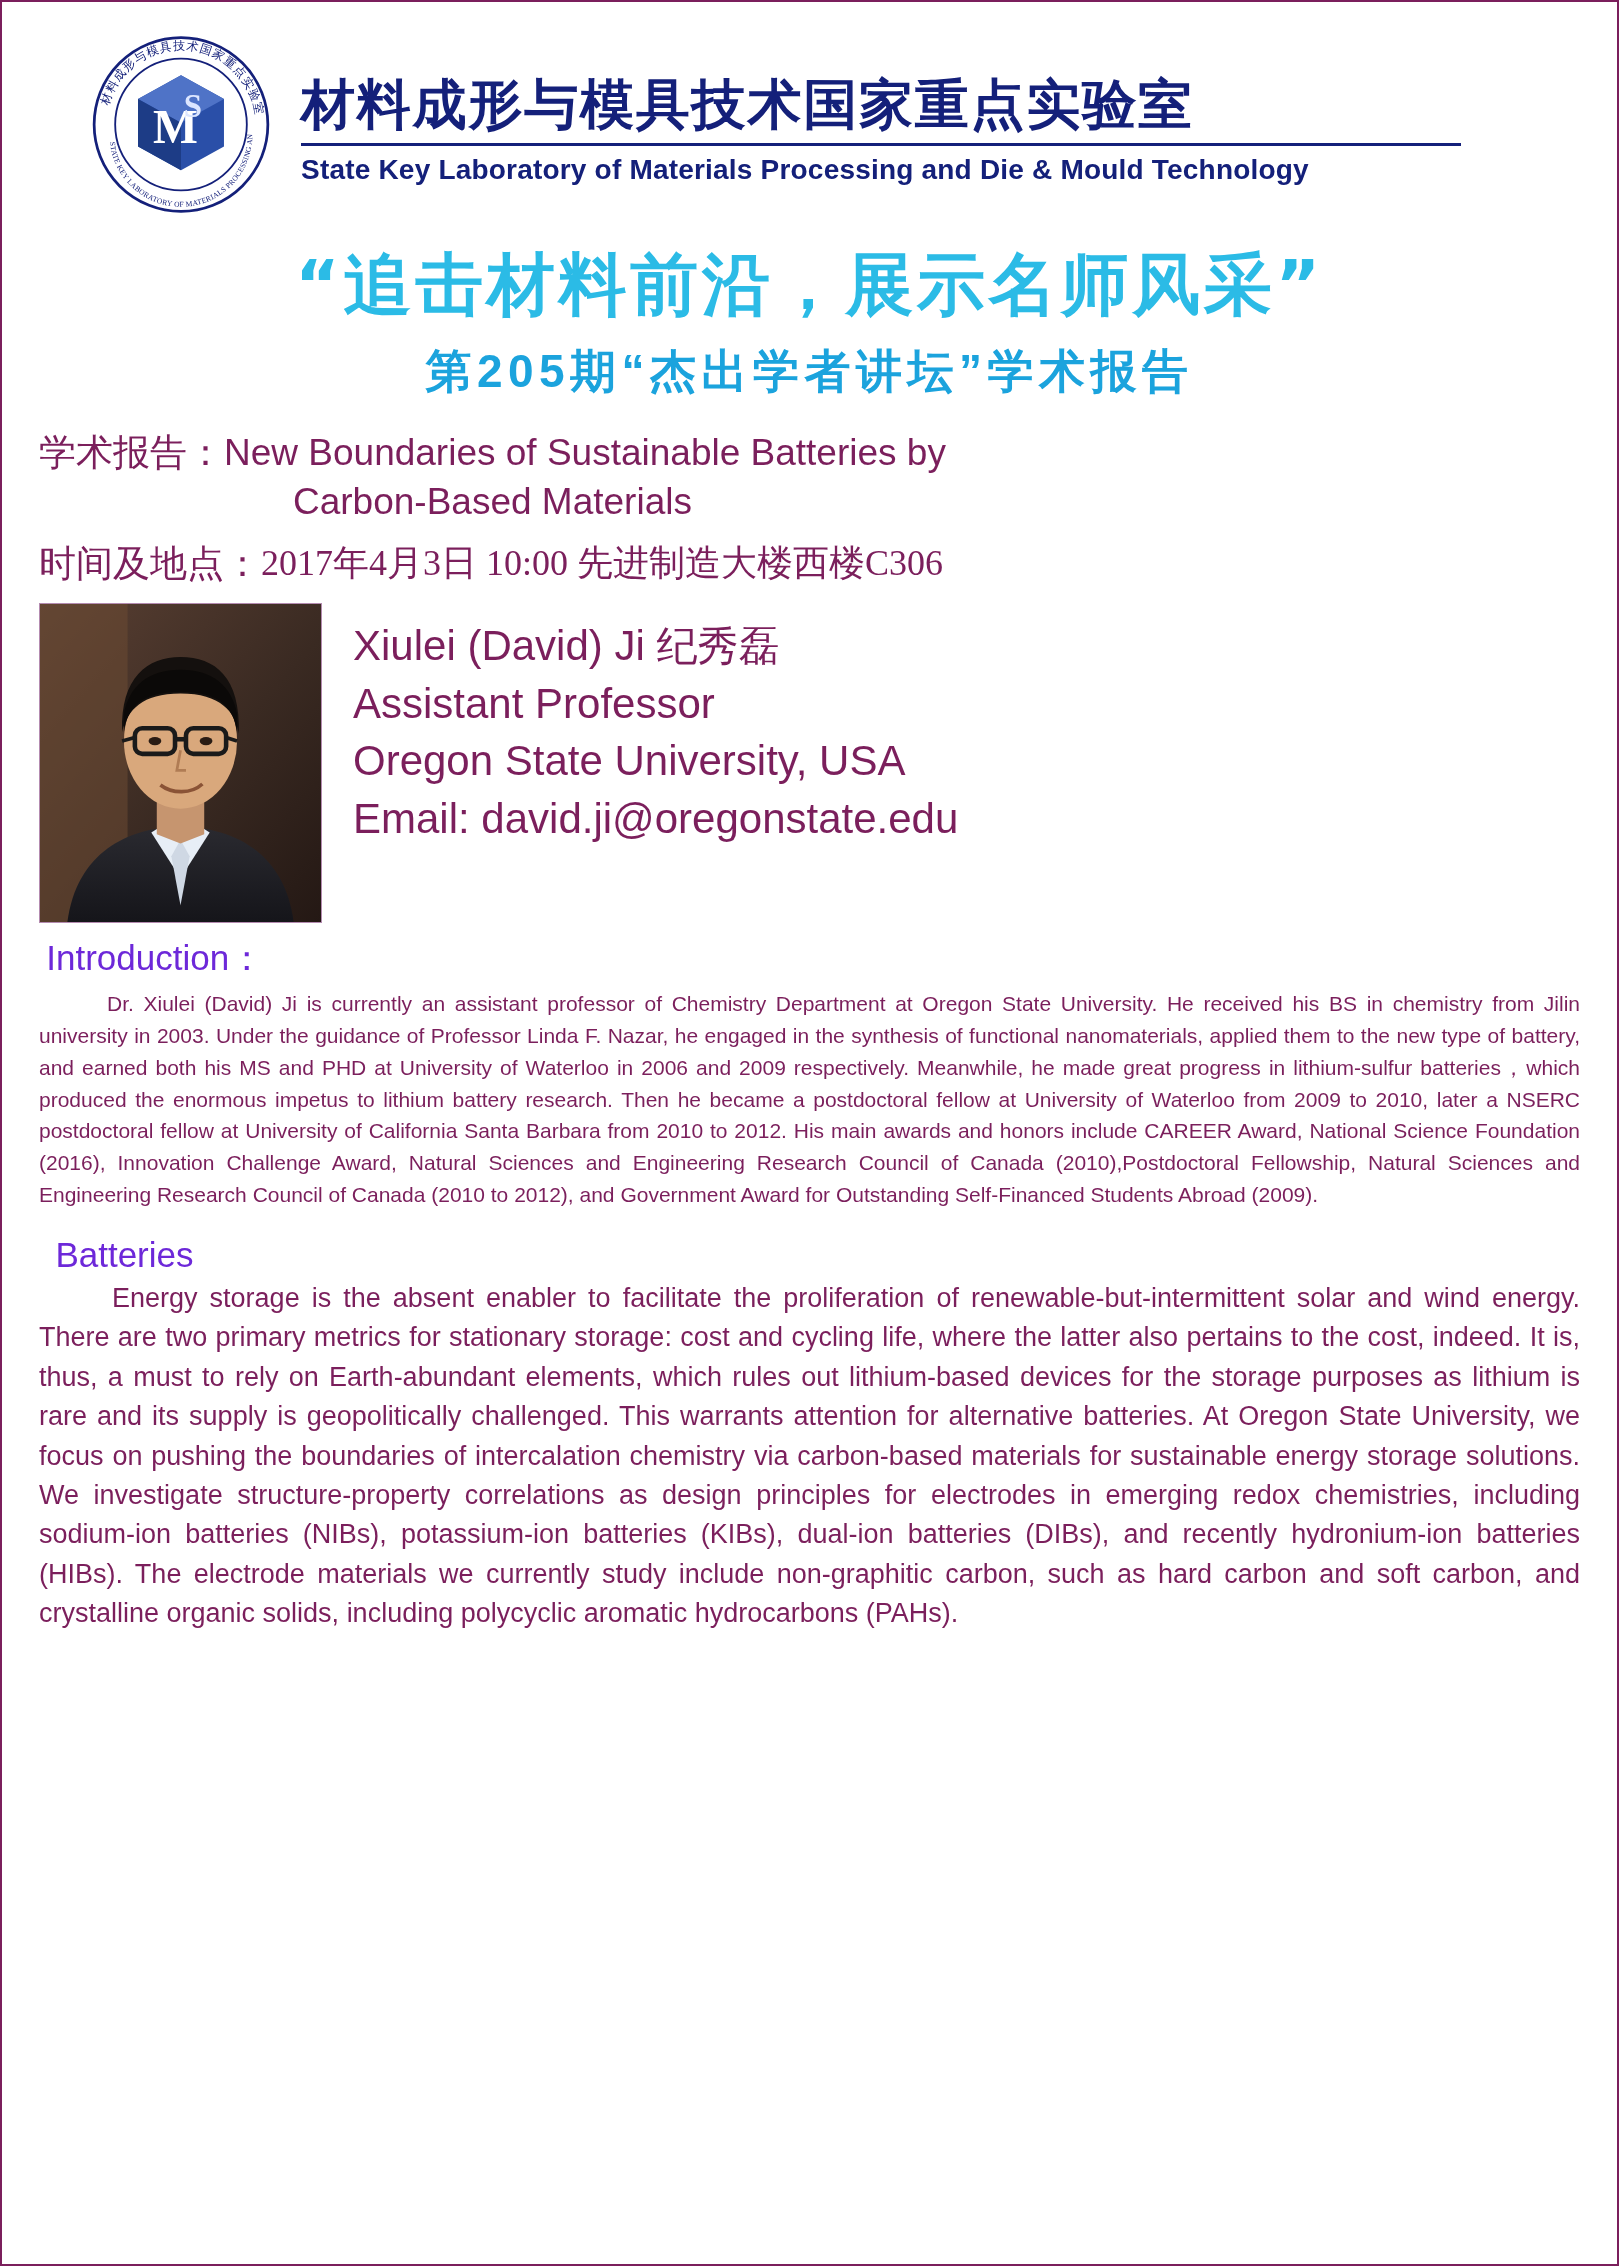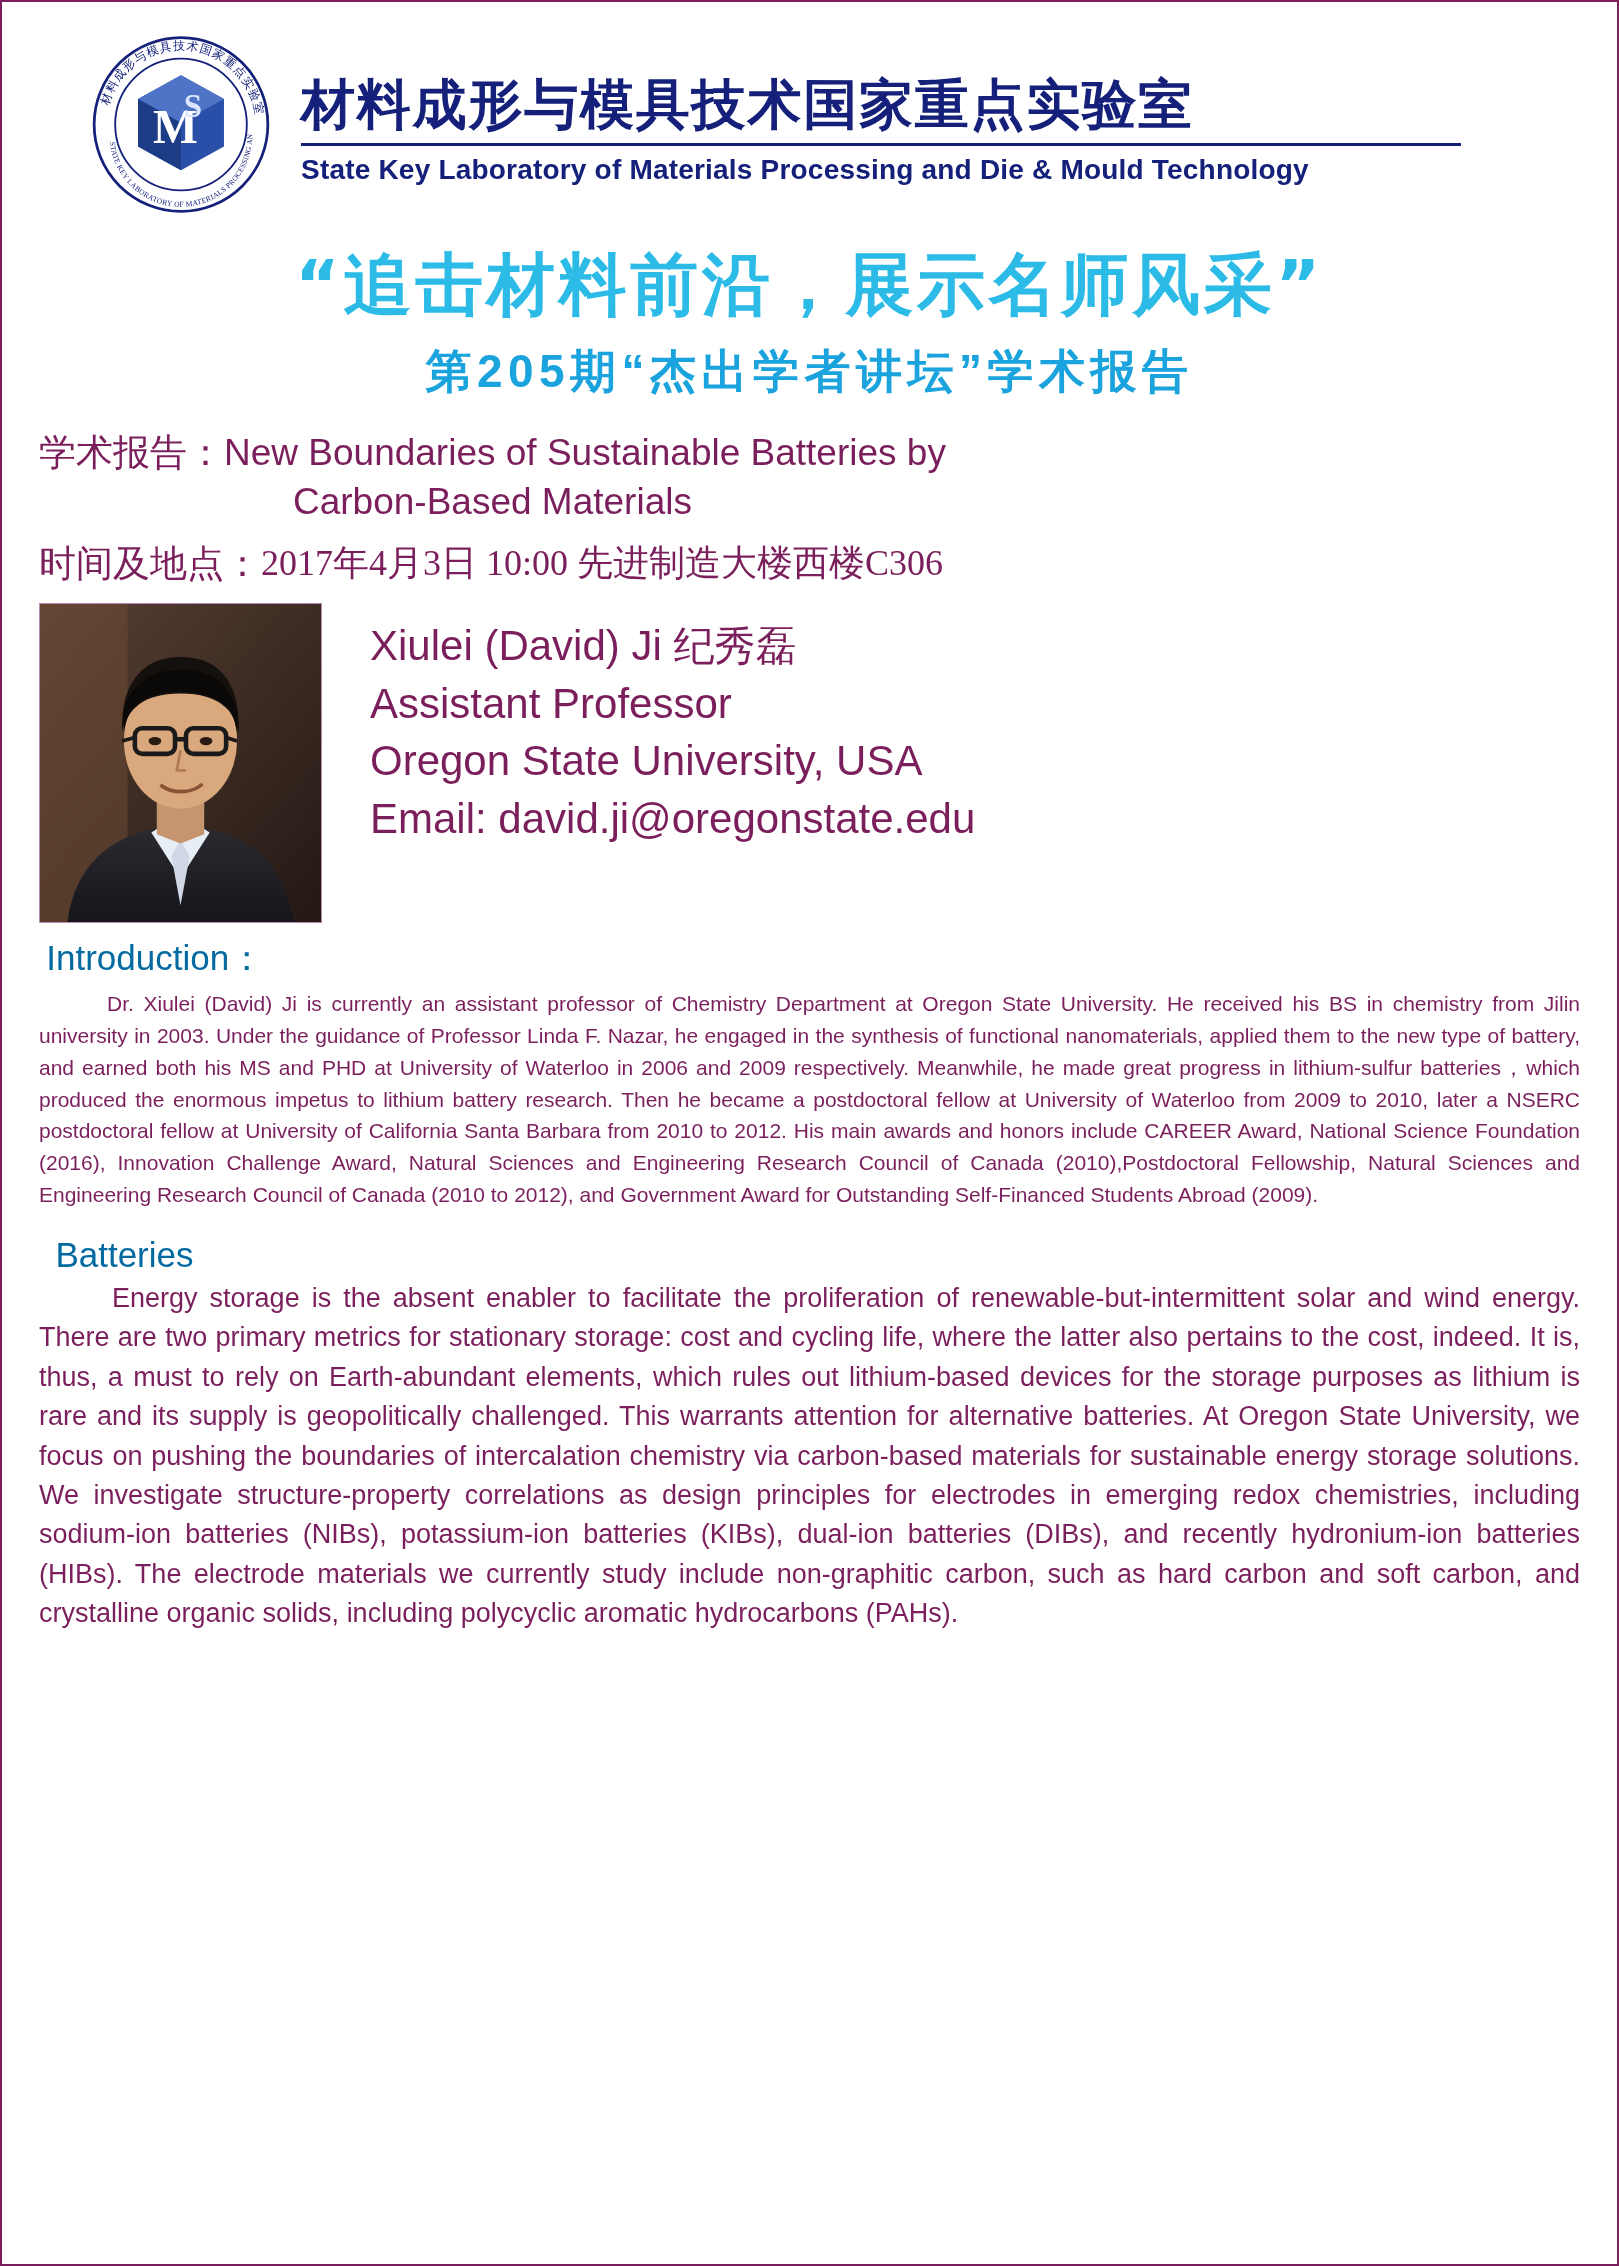--- a/index.html
+++ b/index.html
@@ -147,39 +147,38 @@
     flex: 0 0 281px;
     border: 0.9px solid #b48bb0;
     overflow: hidden;
     position: relative;
     background: #2b1c18;
   }
   .photo svg { display:block; width:100%; height:100%; }
   .speaker-info {
     padding-top: 14.6px;
     flex: 1 1 auto;
-    margin-left: 17px;
   }
   .speaker-info div {
     font-family: "Liberation Sans", sans-serif;
     font-size: 42px;
     color: #7b1f5c;
     line-height: 1.37;
     white-space: nowrap;
   }
   .speaker-name .cn {
     font-family: "DejaVu Sans", sans-serif;
     font-size: 41px;
   }
 
   
   .section-heading {
     font-family: "Liberation Sans", sans-serif;
     font-size: 35px;
-    color: #0369a1;
+    color: #6d28d9;
     margin-top: 12.8px;
     padding-left: 7.3px;
   }
   .section-heading.abstract {
     margin-top: 24px;
     padding-left: 16.4px;
   }
   .body-text {
     font-family: "Liberation Sans", sans-serif;
     font-size: 21px;

